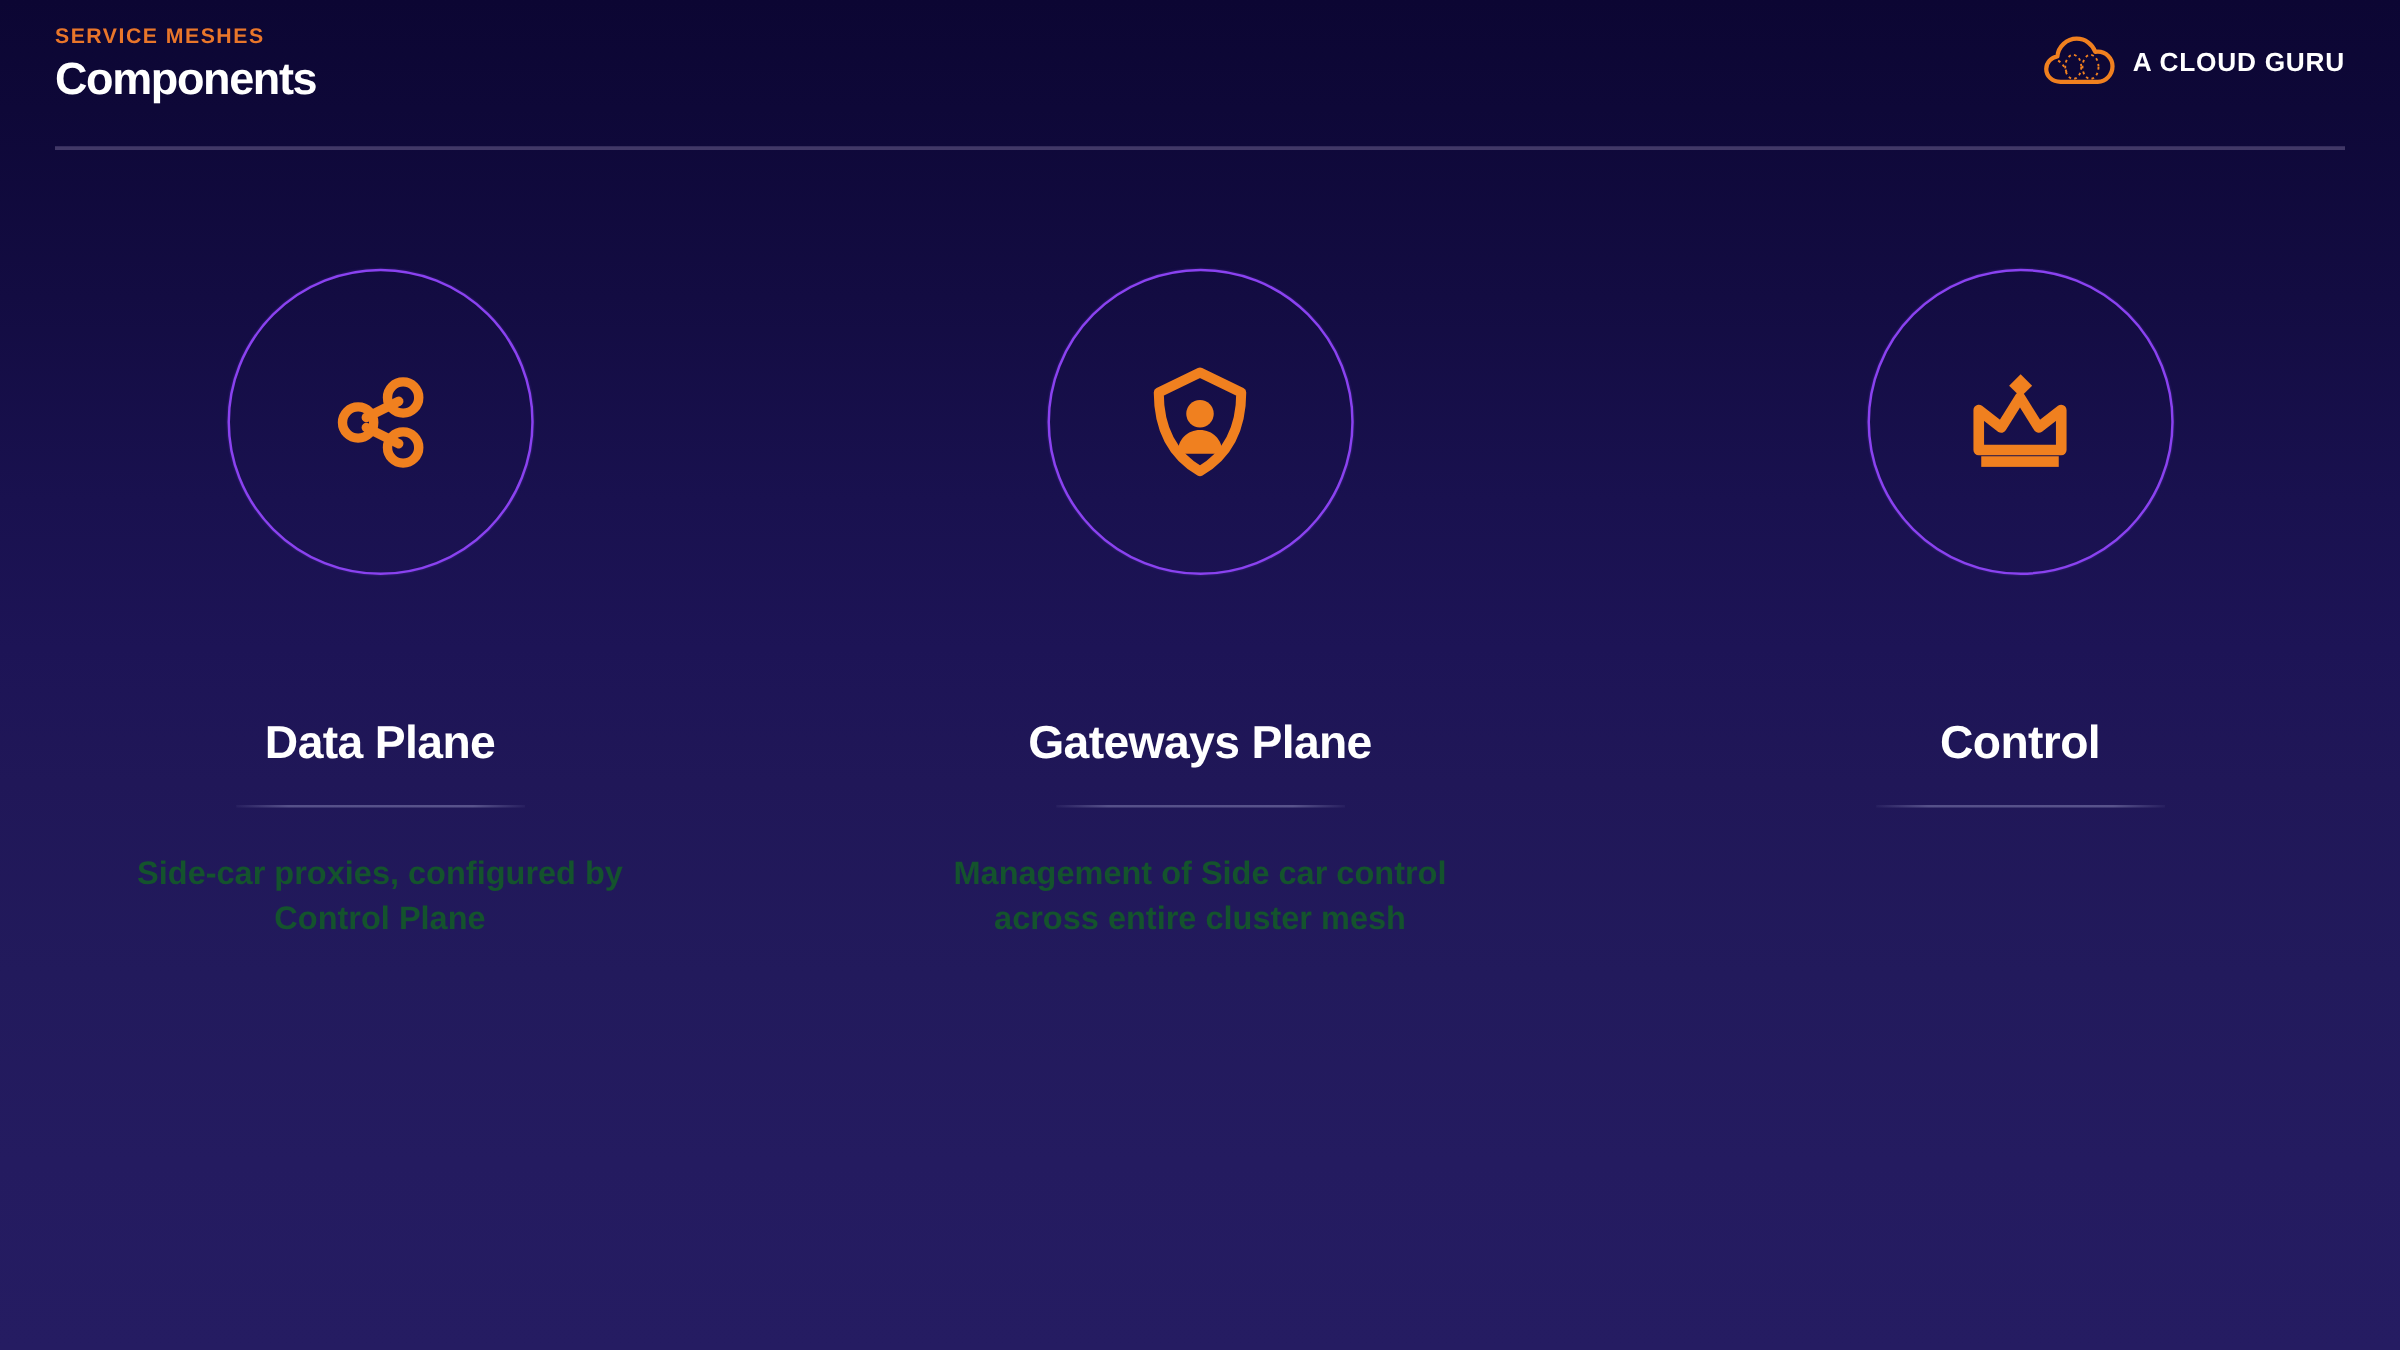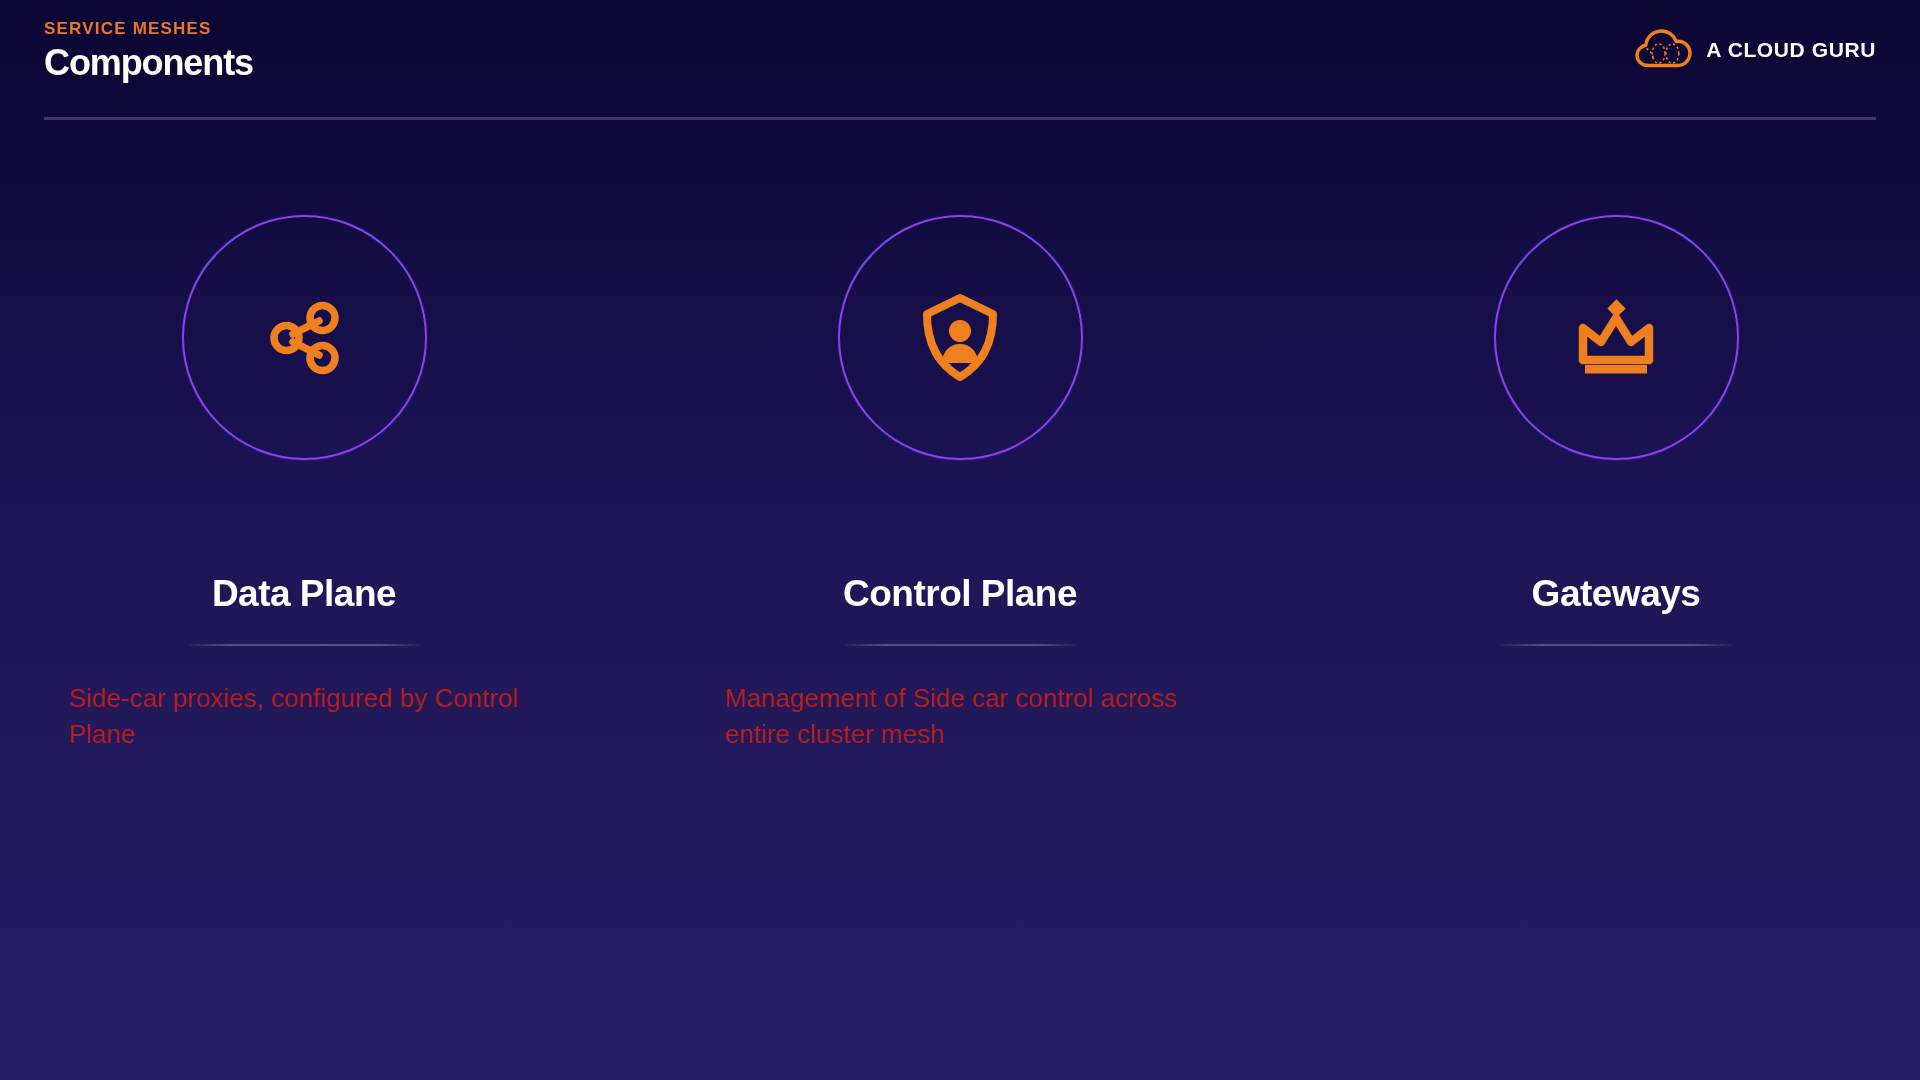--- a/index.html
+++ b/index.html
@@ -126,22 +126,24 @@
        rgba(150,150,200,0.06) 0%,
        rgba(165,165,210,0.40) 18%,
        rgba(165,165,210,0.42) 82%,
        rgba(150,150,200,0.06) 100%);
   }
 
   .col-desc {
     margin-top:34px;
     font-size:26px;
     line-height:36px;
-    color:#b91c1c;
+    color:#14532d;
+    text-align:center;
     max-width:470px;
+    font-weight:bold;
   }
 </style>
 </head>
 <body>
 
 <div class="header">
 
   <div class="header-left">
     <div class="eyebrow">SERVICE MESHES</div>
     <div class="page-title">Components</div>
@@ -187,32 +189,32 @@
   <div class="col">
     <div class="ring">
       <span>
         <svg width="84" height="90" viewBox="0 0 84 90" fill="none">
           <path d="M42 5 L75 21 C75 48 66 70 42 84 C18 70 9 48 9 21 Z" stroke="#f0801f" stroke-width="8" stroke-linejoin="round" fill="none"></path>
           <circle cx="42" cy="38" r="11" fill="#f0801f"></circle>
           <path d="M24 70 C24 58.5 32 51 42 51 C52 51 60 58.5 60 70 Z" fill="#f0801f"></path>
         </svg>
       </span>
     </div>
-    <div class="col-title">Control Plane</div>
+    <div class="col-title">Gateways Plane</div>
     <div class="col-rule"></div>
     <div class="col-desc">Management of Side car control across entire cluster mesh</div>
   </div>
 
   <div class="col">
     <div class="ring">
       <span>
         <svg width="88" height="80" viewBox="0 0 88 80" fill="none">
           <rect x="38" y="4" width="13" height="13" transform="rotate(45 44.5 10.5)" fill="#f0801f"></rect>
           <path d="M11 30 L11 62 L77 62 L77 30 L59 44 L44 20 L29 44 Z" stroke="#f0801f" stroke-width="8.5" stroke-linejoin="round" fill="none"></path>
           <rect x="13" y="67" width="62" height="8.5" fill="#f0801f"></rect>
         </svg>
       </span>
     </div>
-    <div class="col-title">Gateways</div>
+    <div class="col-title">Control</div>
     <div class="col-rule"></div>
   </div>
 
 </div>
 
 </body></html>

